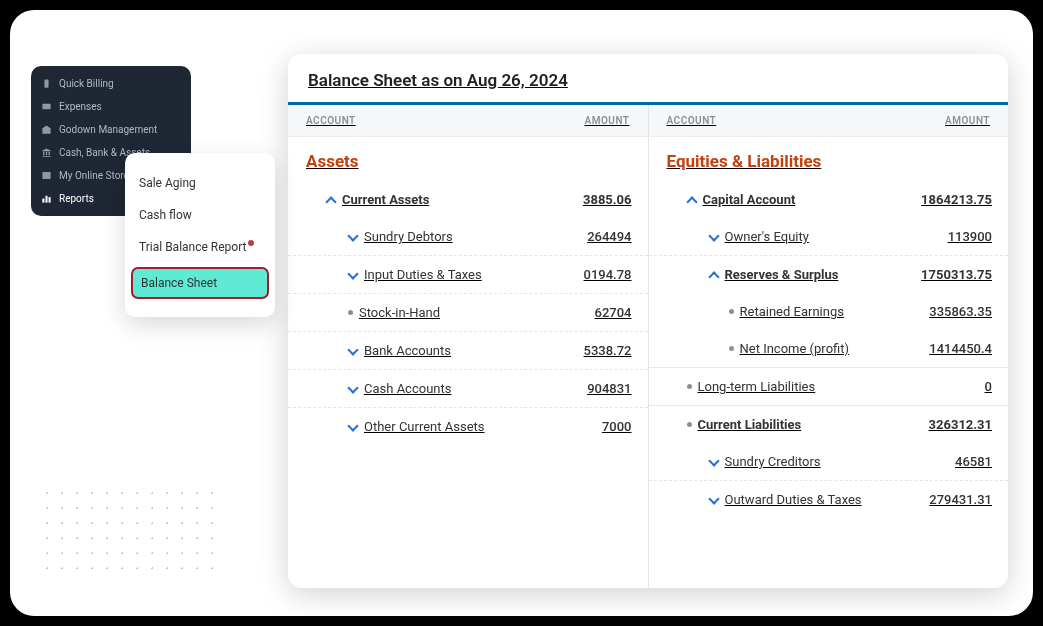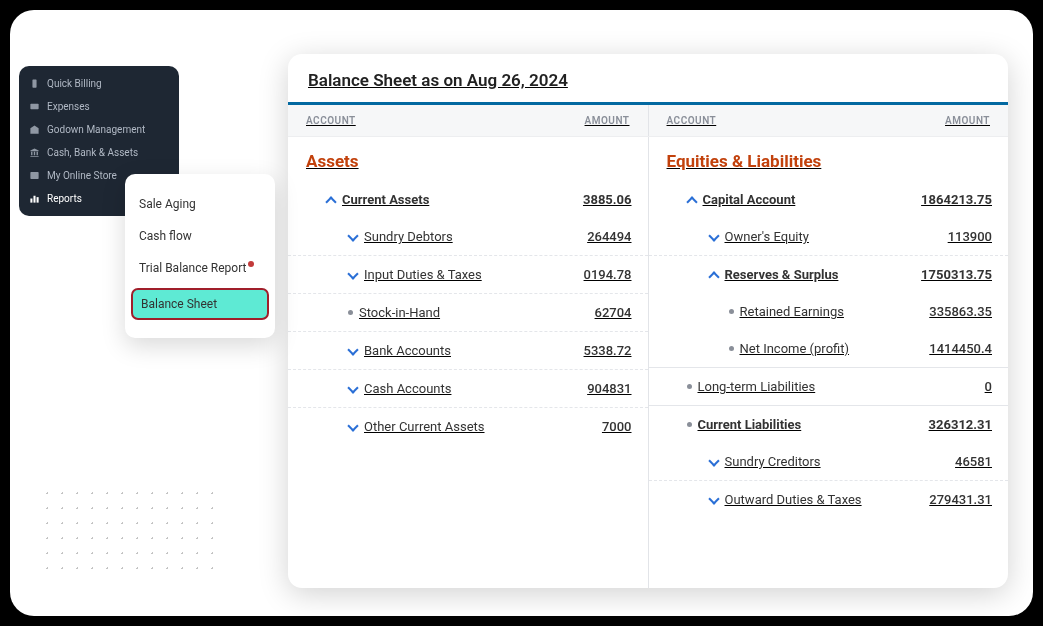--- a/index.html
+++ b/index.html
@@ -8,41 +8,41 @@
       width: 1023px;
       height: 606px;
       background: #fff;
       border-radius: 24px;
       position: relative;
       overflow: hidden;
     }
     .sidebar {
       position: absolute;
       top: 56px;
-      left: 9px;
+      left: 21px;
       width: 160px;
       background: #1e2733;
       border-radius: 10px;
       padding: 6px 0;
       z-index: 3;
     }
     .sidebar-item {
       display: flex;
       align-items: center;
       padding: 6px 10px;
       color: #b0b8c4;
       font-size: 10px;
       gap: 7px;
       cursor: pointer;
     }
     .sidebar-item.active { color: #fff; font-weight: 400; }
     .sidebar-icon { width: 11px; height: 11px; display: inline-flex; align-items: center; justify-content: center; }
     .submenu {
       position: absolute;
-      top: 164px;
+      top: 143px;
       left: 115px;
       width: 150px;
       background: #fff;
       border-radius: 10px;
       padding: 14px 0;
       box-shadow: 0 8px 24px rgba(0,0,0,0.15);
       z-index: 4;
     }
     .submenu-item {
       padding: 9px 14px;

